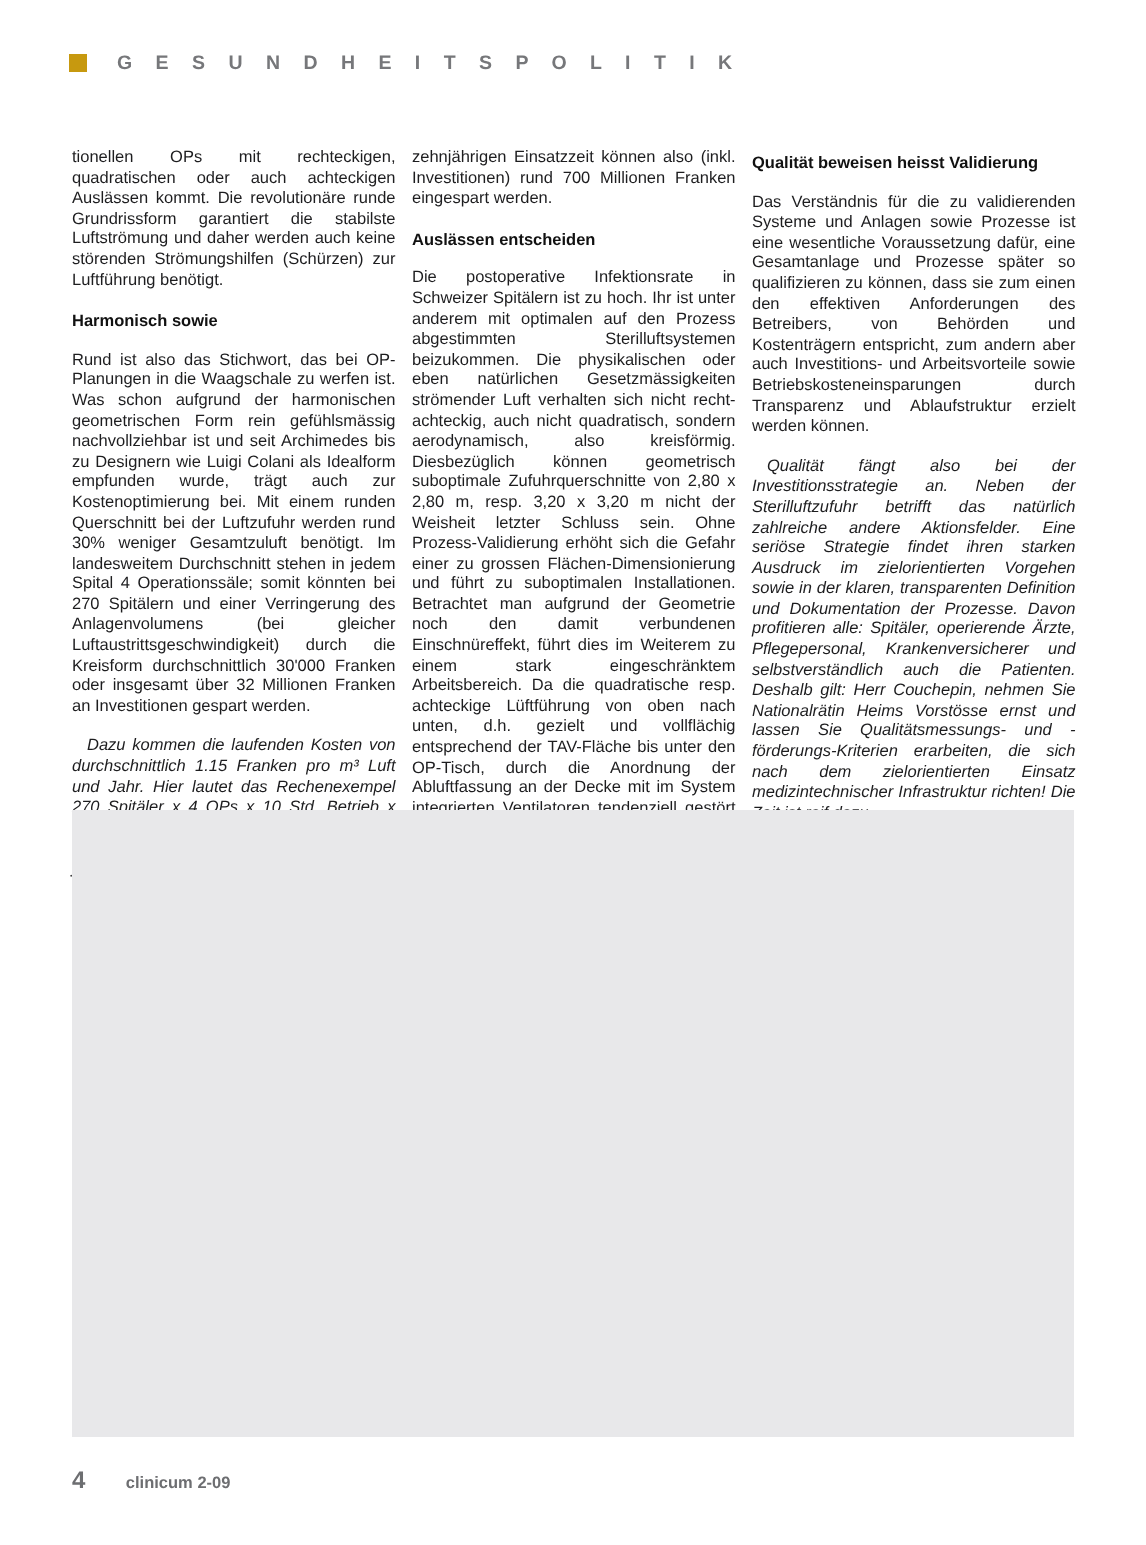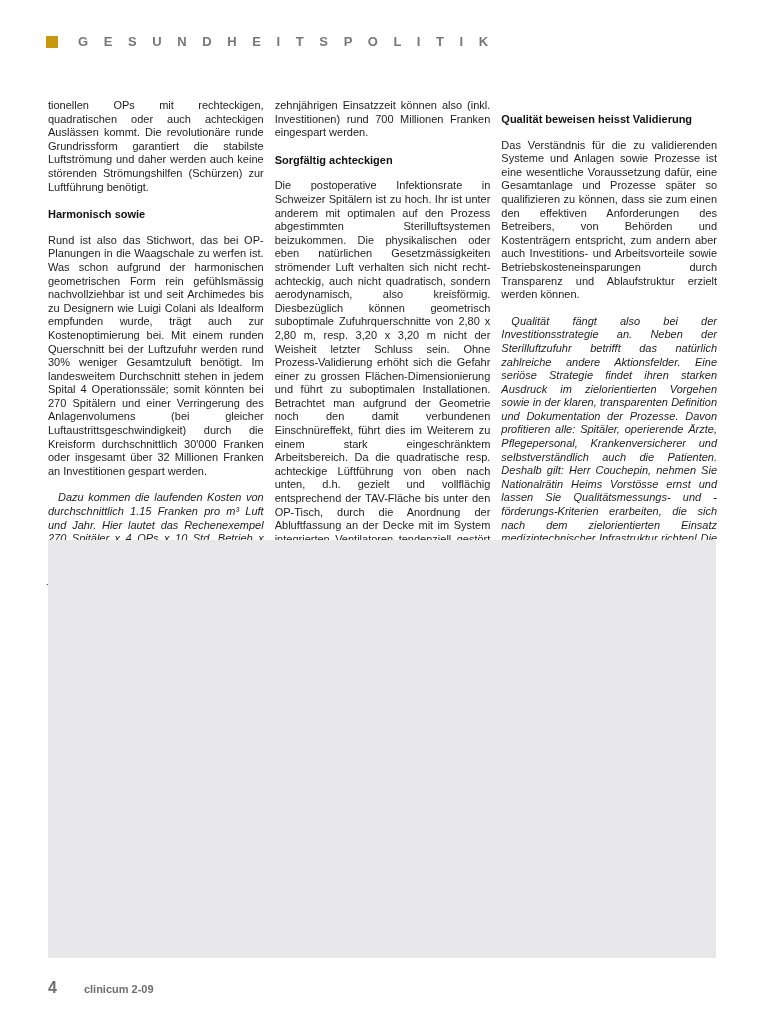--- a/index.html
+++ b/index.html
@@ -62,21 +62,21 @@
   }
   .col p.indent { text-indent: 10px; font-style: italic; }
   .col p.byline { text-align: left; }
   .col h3 {
     margin: 14px 0 12px 0;
     font-size: 11px;
     line-height: 13.6px;
     font-weight: bold;
     color: #111111;
   }
-  .col h3:first-child { margin-top: 14px; }
+  .col h3:first-child { margin-top: 4px; }
 
   
   .figure {
     position: absolute;
     left: 48px;
     top: 540px;
     width: 668px;
     height: 418px;
     background: #E8E8EA;
   }
@@ -114,21 +114,21 @@
 
   <main class="columns">
       <div class="col">
         <p>tionellen OPs mit rechteckigen, quadratischen oder auch achteckigen Auslässen kommt. Die revolutionäre runde Grundrissform garantiert die stabilste Luftströmung und daher werden auch keine störenden Strömungshilfen (Schürzen) zur Luftführung benötigt.</p>
         <h3>Harmonisch sowie</h3>
         <p>Rund ist also das Stichwort, das bei OP-Planungen in die Waagschale zu werfen ist. Was schon aufgrund der harmonischen geometrischen Form rein gefühlsmässig nachvollziehbar ist und seit Archimedes bis zu Designern wie Luigi Colani als Idealform empfunden wurde, trägt auch zur Kostenoptimierung bei. Mit einem runden Querschnitt bei der Luftzufuhr werden rund 30% weniger Gesamtzuluft benötigt. Im landesweitem Durchschnitt stehen in jedem Spital 4 Operationssäle; somit könnten bei 270 Spitälern und einer Verringerung des Anlagenvolumens (bei gleicher Luftaustrittsgeschwindigkeit) durch die Kreisform durchschnittlich 30'000 Franken oder insgesamt über 32 Millionen Franken an Investitionen gespart werden.</p>
         <p class="indent">Dazu kommen die laufenden Kosten von durchschnittlich 1.15 Franken pro m³ Luft und Jahr. Hier lautet das Rechenexempel 270 Spitäler x 4 OPs x 10 Std. Betrieb x 3000 m³ eingesparte Luftzufuhr à Fr. 1.15, was nochmals 37 Millionen Franken jährliche Betriebskostensenkungen ergibt. Bei einer</p>
       </div>
       <div class="col">
         <p>zehnjährigen Einsatzzeit können also (inkl. Investitionen) rund 700 Millionen Franken eingespart werden.</p>
-        <h3>Sorgfältig achteckigen</h3>
+        <h3>Auslässen entscheiden</h3>
         <p>Die postoperative Infektionsrate in Schweizer Spitälern ist zu hoch. Ihr ist unter anderem mit optimalen auf den Prozess abgestimmten Sterilluftsystemen beizukommen. Die physikalischen oder eben natürlichen Gesetzmässigkeiten strömender Luft verhalten sich nicht recht-achteckig, auch nicht quadratisch, sondern aerodynamisch, also kreisförmig. Diesbezüglich können geometrisch suboptimale Zufuhrquerschnitte von 2,80 x 2,80 m, resp. 3,20 x 3,20 m nicht der Weisheit letzter Schluss sein. Ohne Prozess-Validierung erhöht sich die Gefahr einer zu grossen Flächen-Dimensionierung und führt zu suboptimalen Installationen. Betrachtet man aufgrund der Geometrie noch den damit verbundenen Einschnüreffekt, führt dies im Weiterem zu einem stark eingeschränktem Arbeitsbereich. Da die quadratische resp. achteckige Lüftführung von oben nach unten, d.h. gezielt und vollflächig entsprechend der TAV-Fläche bis unter den OP-Tisch, durch die Anordnung der Abluftfassung an der Decke mit im System integrierten Ventilatoren tendenziell gestört wird, ist klar, dass die Luftaustrittsfläche TAV nicht automatisch Steril- oder Schutzarbeitsfläche bedeutet. In Anlehnung an Shakespeare liesse sich formulieren: Viel Luft um nichts.</p>
       </div>
       <div class="col">
         <h3>Qualität beweisen heisst Validierung</h3>
         <p>Das Verständnis für die zu validierenden Systeme und Anlagen sowie Prozesse ist eine wesentliche Voraussetzung dafür, eine Gesamtanlage und Prozesse später so qualifizieren zu können, dass sie zum einen den effektiven Anforderungen des Betreibers, von Behörden und Kostenträgern entspricht, zum andern aber auch Investitions- und Arbeitsvorteile sowie Betriebskosteneinsparungen durch Transparenz und Ablaufstruktur erzielt werden können.</p>
         <p class="indent">Qualität fängt also bei der Investitionsstrategie an. Neben der Sterilluftzufuhr betrifft das natürlich zahlreiche andere Aktionsfelder. Eine seriöse Strategie findet ihren starken Ausdruck im zielorientierten Vorgehen sowie in der klaren, transparenten Definition und Dokumentation der Prozesse. Davon profitieren alle: Spitäler, operierende Ärzte, Pflegepersonal, Krankenversicherer und selbstverständlich auch die Patienten. Deshalb gilt: Herr Couchepin, nehmen Sie Nationalrätin Heims Vorstösse ernst und lassen Sie Qualitätsmessungs- und -förderungs-Kriterien erarbeiten, die sich nach dem zielorientierten Einsatz medizintechnischer Infrastruktur richten! Die Zeit ist reif dazu.</p>
         <p class="byline">Text: Dr. Hans Balmer</p>
       </div>
     </main>
 

